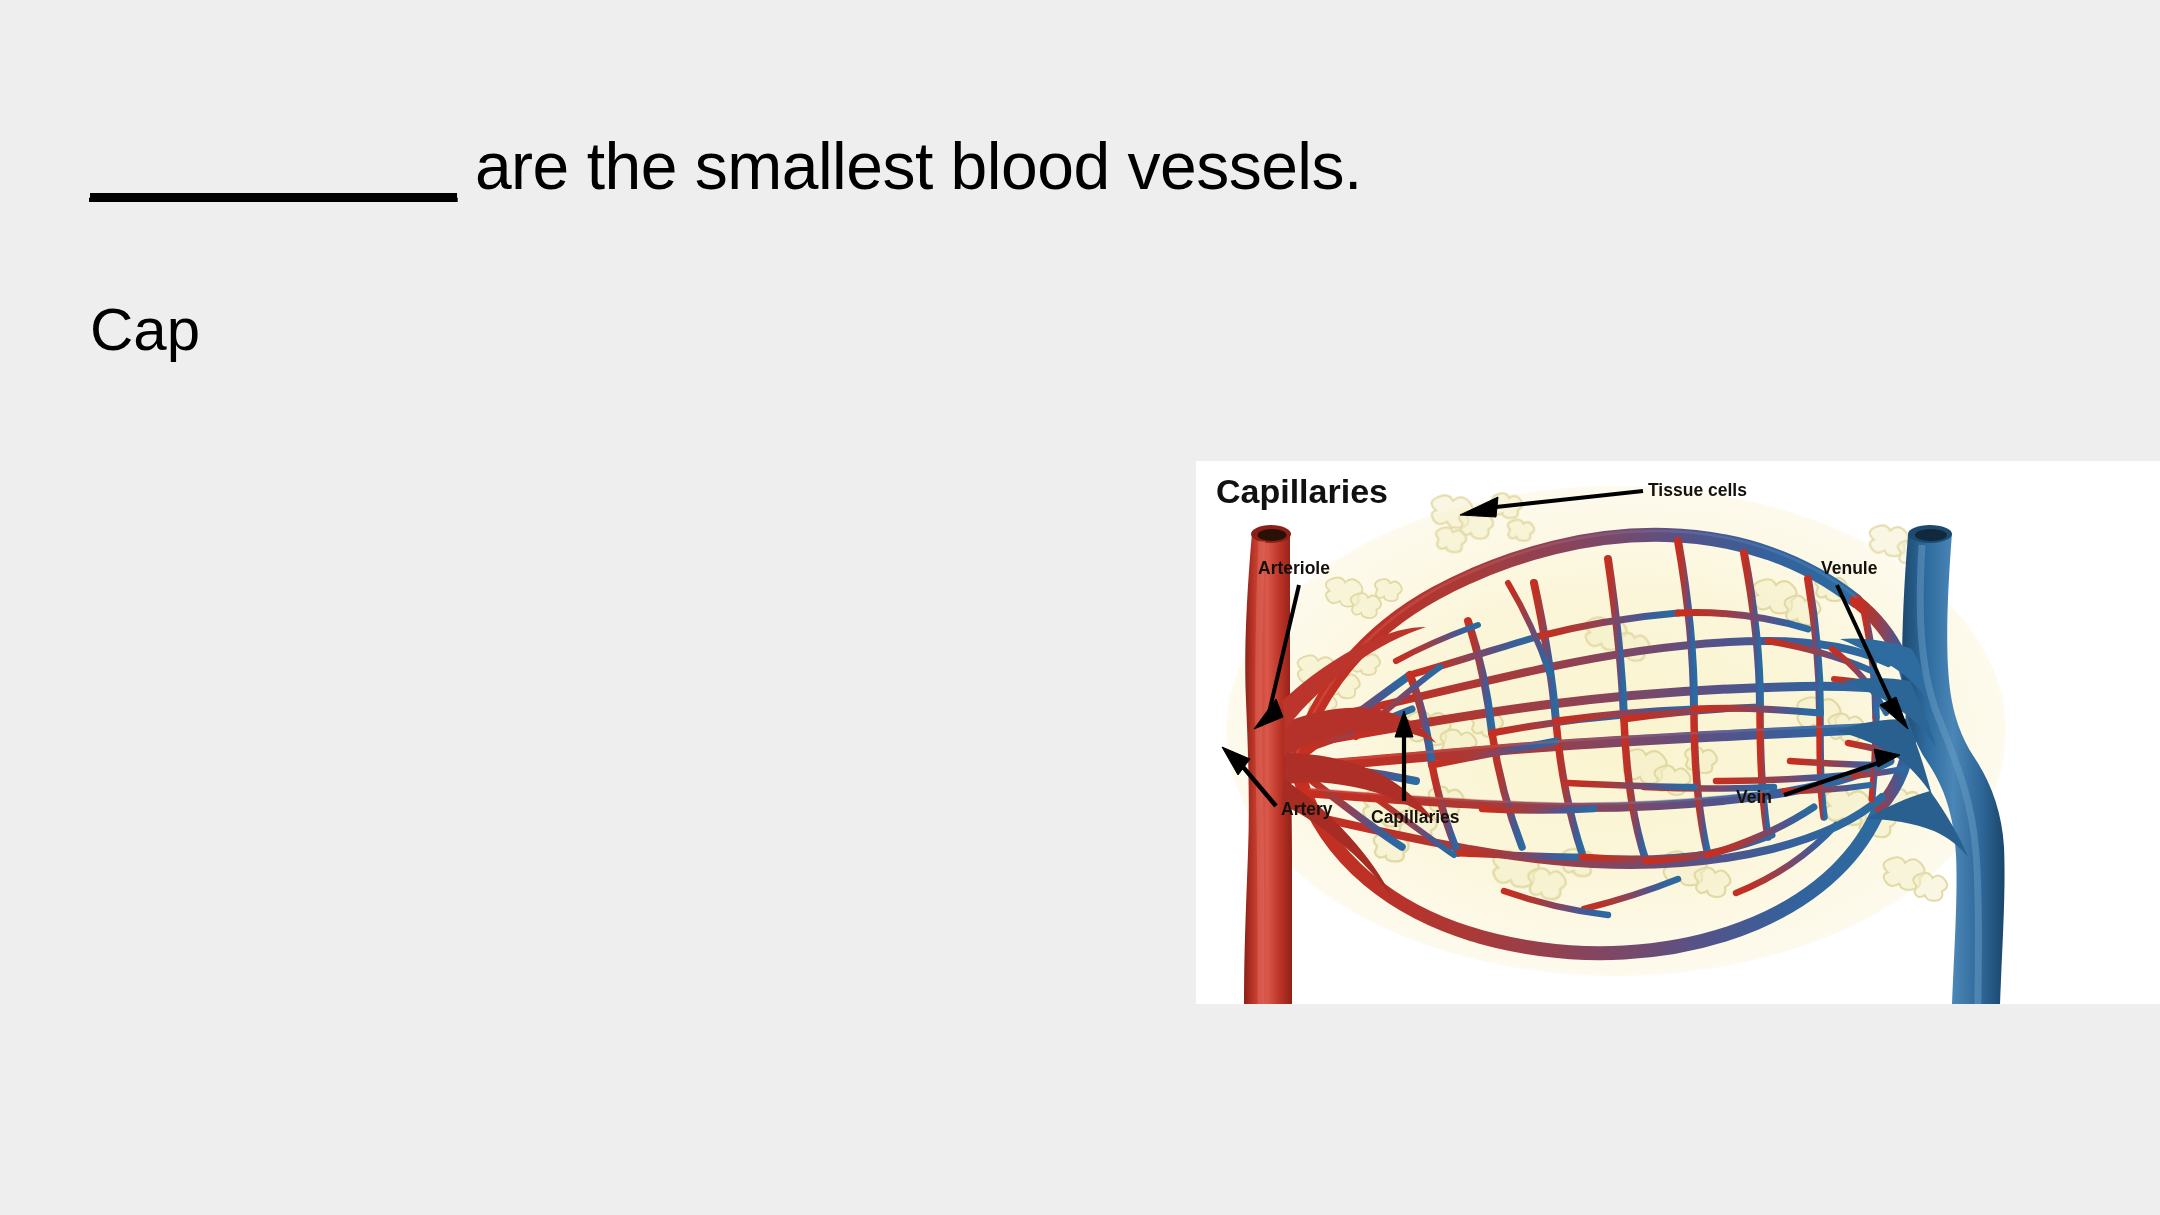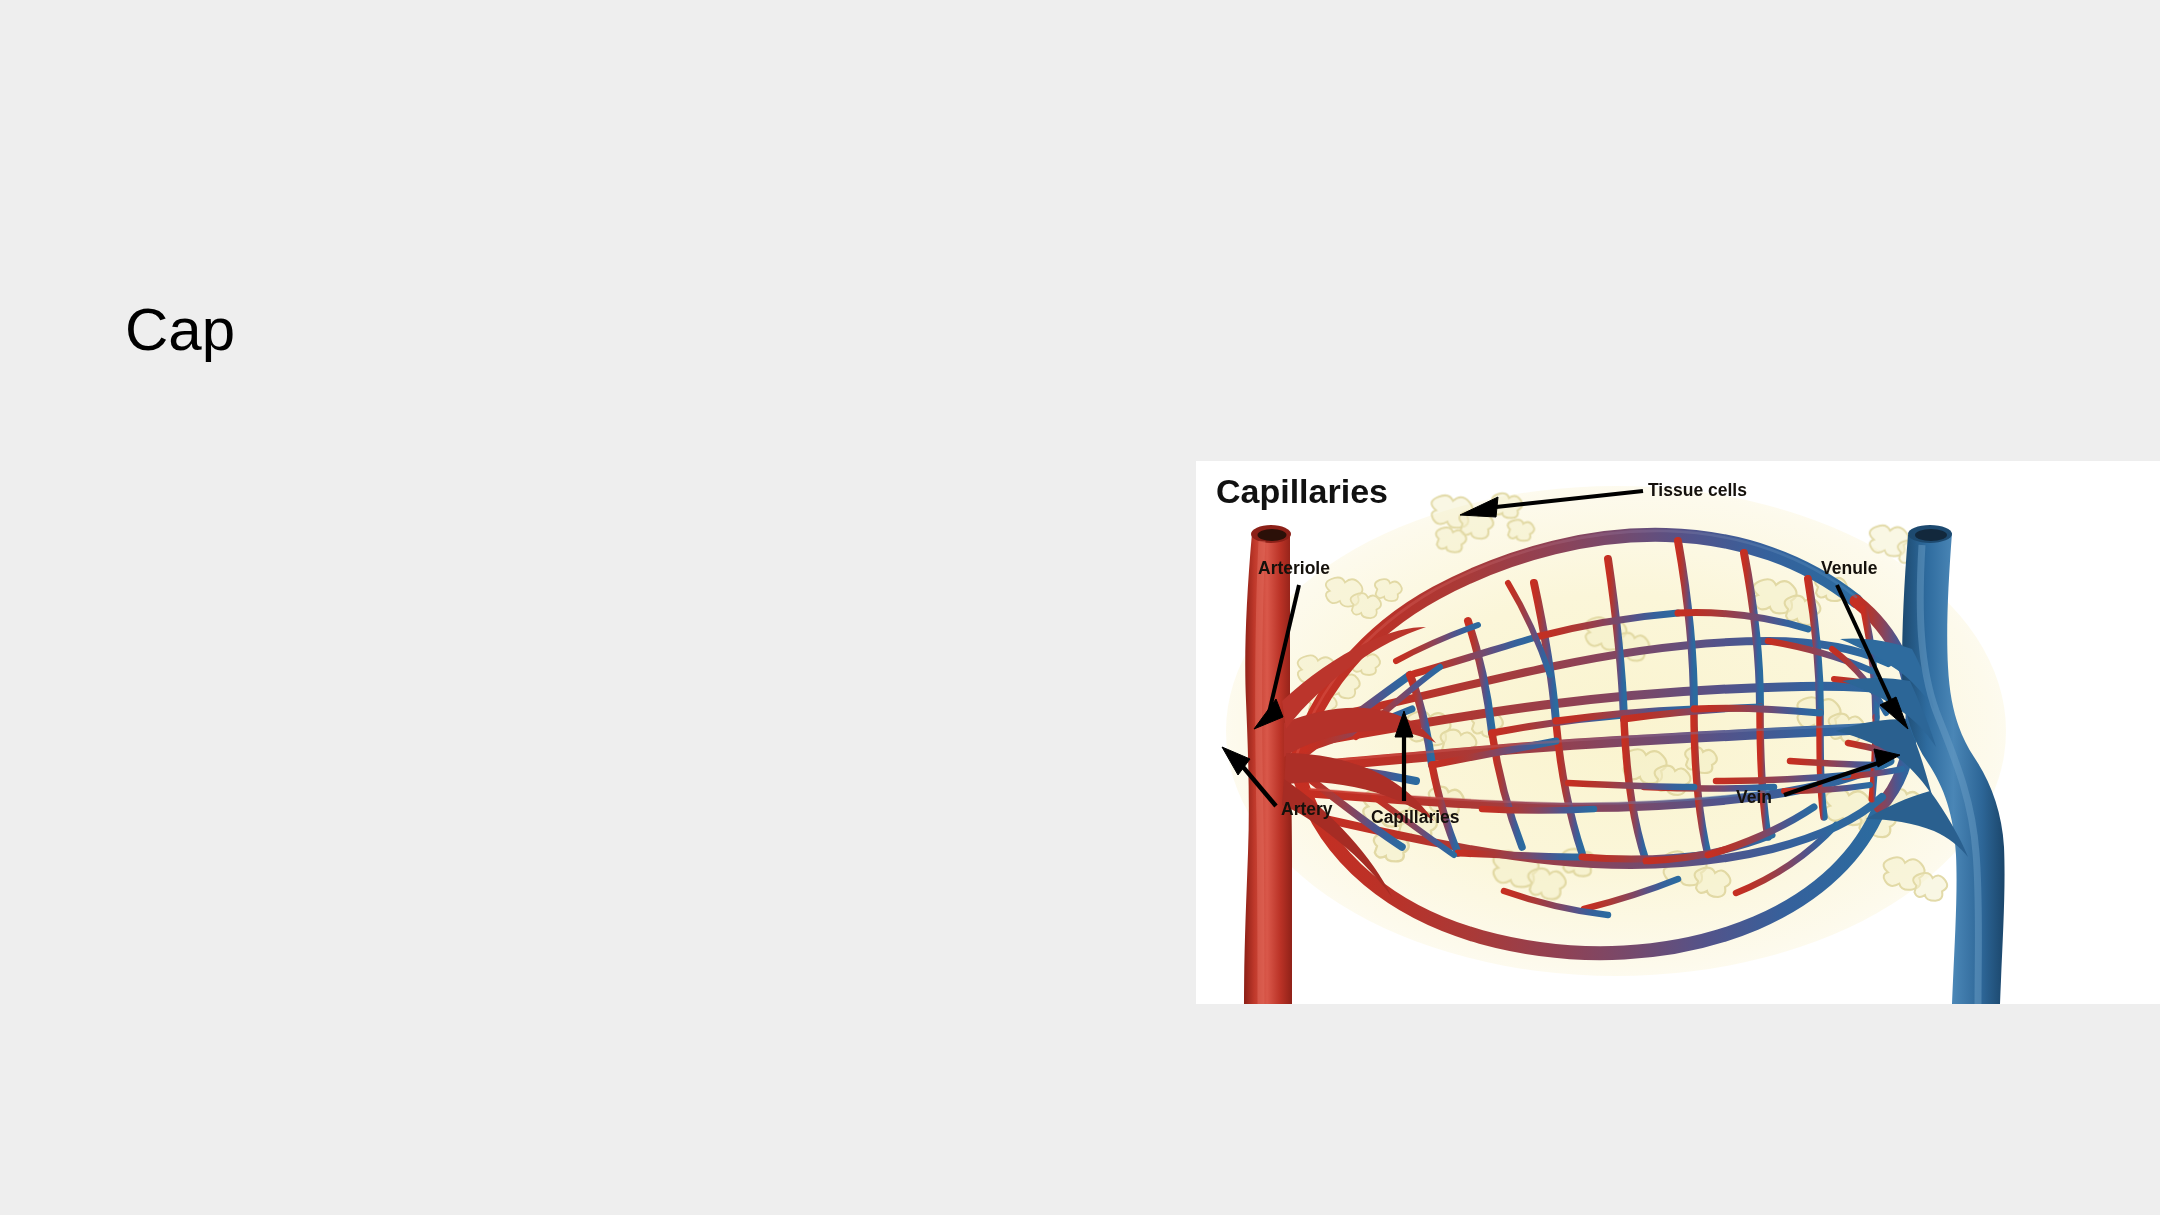--- a/index.html
+++ b/index.html
@@ -38,21 +38,20 @@
   }
 
   #body-line {
     position: absolute;
     left: 90px;
     top: 297px;
     font-size: 60px;
     line-height: 1.1;
     color: #000000;
     white-space: nowrap;
-    margin-left: 35px;
   }
 
   
   #figure-panel {
     position: absolute;
     left: 1196px;
     top: 461px;
     width: 996px;
     height: 543px;
     background: #ffffff;
@@ -62,20 +61,23 @@
     display: block;
     width: 848px;
     height: 543px;
   }
 </style>
 </head>
 <body>
 
 <div id="slide">
 
+  <div id="title-line">
+    <span id="title-blank">__________</span><span> are the smallest blood vessels.</span>
+  </div>
 
   <div id="body-line">Cap</div>
 
   <div id="figure-panel">
     <svg id="figure-svg" viewBox="0 0 848 543" xmlns="http://www.w3.org/2000/svg">
       <defs>
         <radialGradient id="backdrop" cx="50%" cy="50%" r="62%">
           <stop offset="0%" stop-color="#faf4cf"></stop>
           <stop offset="45%" stop-color="#fbf6d9"></stop>
           <stop offset="78%" stop-color="#fdfaec"></stop>

